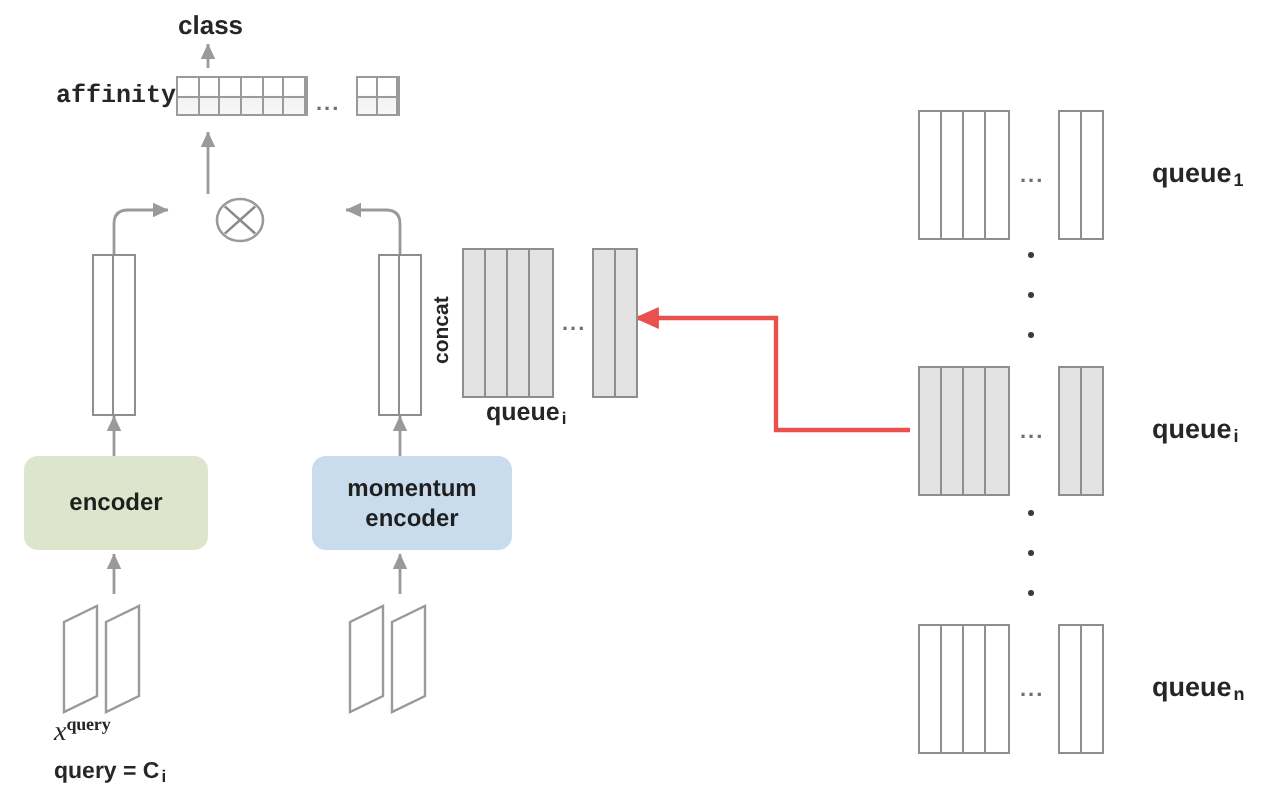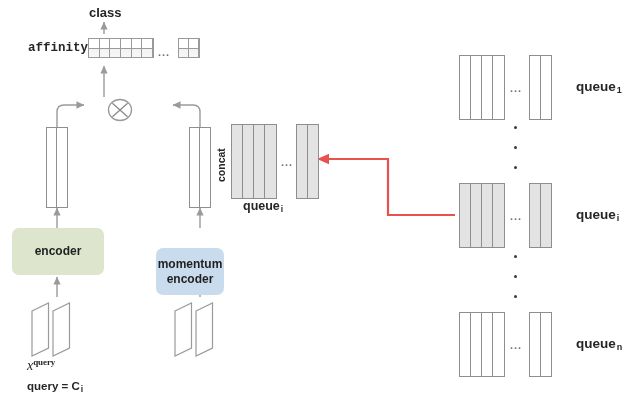--- a/index.html
+++ b/index.html
@@ -189,21 +189,21 @@
   </div>
 
   <div class="lbl lbl-queue-small" style="left:243px;top:200px;">
     <span>queue</span><span class="sub">i</span>
   </div>
 
   <div class="encbox" style="left:12px;top:228px;width:92px;height:47px;background:#dde5cd;">
     <span>encoder</span>
   </div>
 
-  <div class="encbox" style="left:156px;top:228px;width:68px;height:47px;background:#c9dced;flex-direction:column;margin-top:20px;">
+  <div class="encbox" style="left:156px;top:228px;width:100px;height:47px;background:#c9dced;flex-direction:column;">
     <span>momentum</span>
     <span>encoder</span>
   </div>
 
   <div class="lbl-x" style="left:27px;top:358px;">
     <span>x</span><span class="sup">query</span>
   </div>
 
   <div class="lbl lbl-class" style="left:27px;top:381px;">
     <span>query = C</span><span class="sub">i</span>

